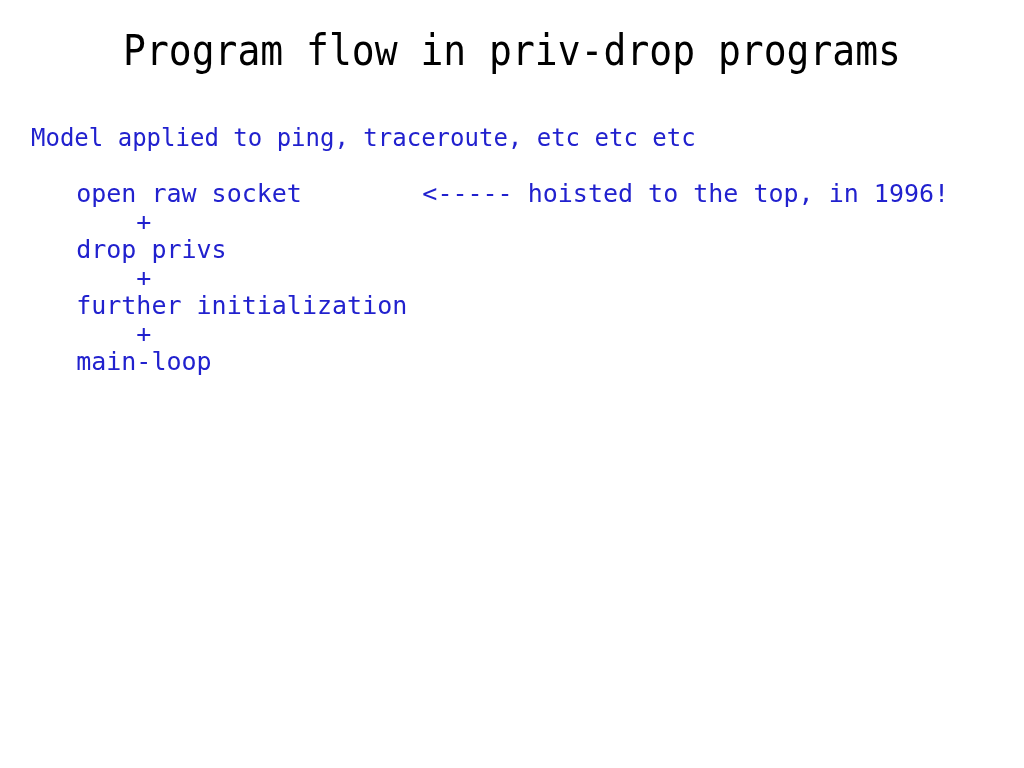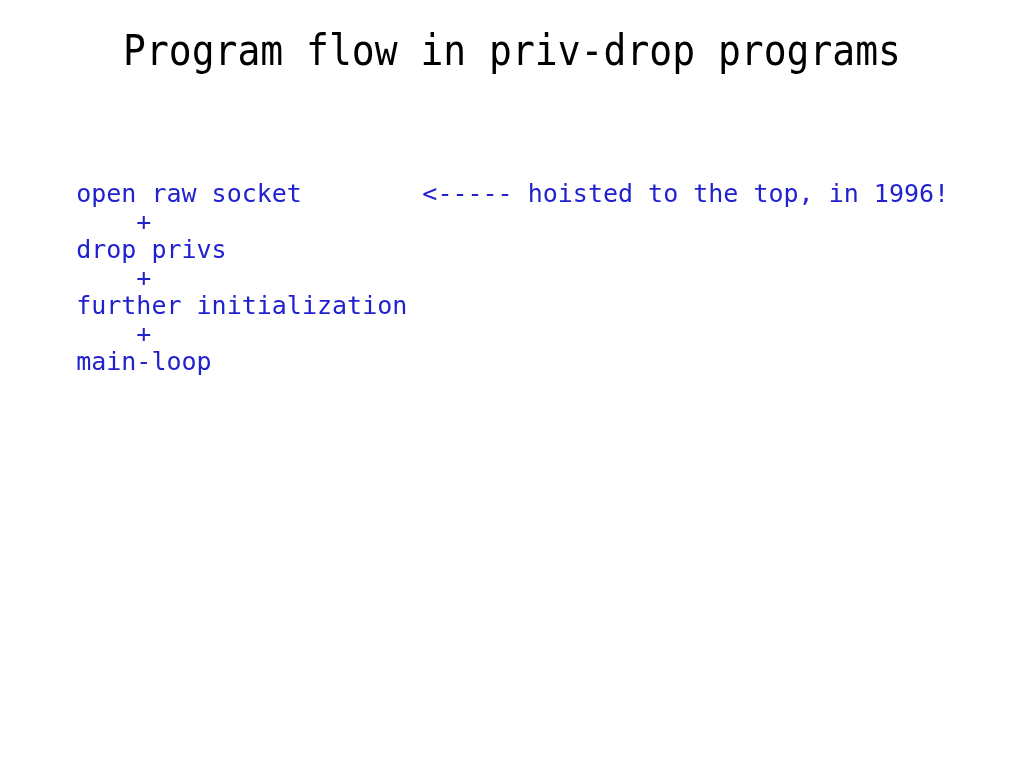--- a/index.html
+++ b/index.html
@@ -60,20 +60,21 @@
     color: var(--body-blue);
     white-space: pre;
   }
 </style>
 </head>
 <body>
 
 <div class="slide">
   <h1 class="slide-title">Program flow in priv-drop programs</h1>
 
+  <div class="model-line">Model applied to ping, traceroute, etc etc etc</div>
 
   <pre class="flow-diagram">   open raw socket        &lt;----- hoisted to the top, in 1996!
        +
    drop privs
        +
    further initialization
        +
    main-loop</pre>
 </div>
 

